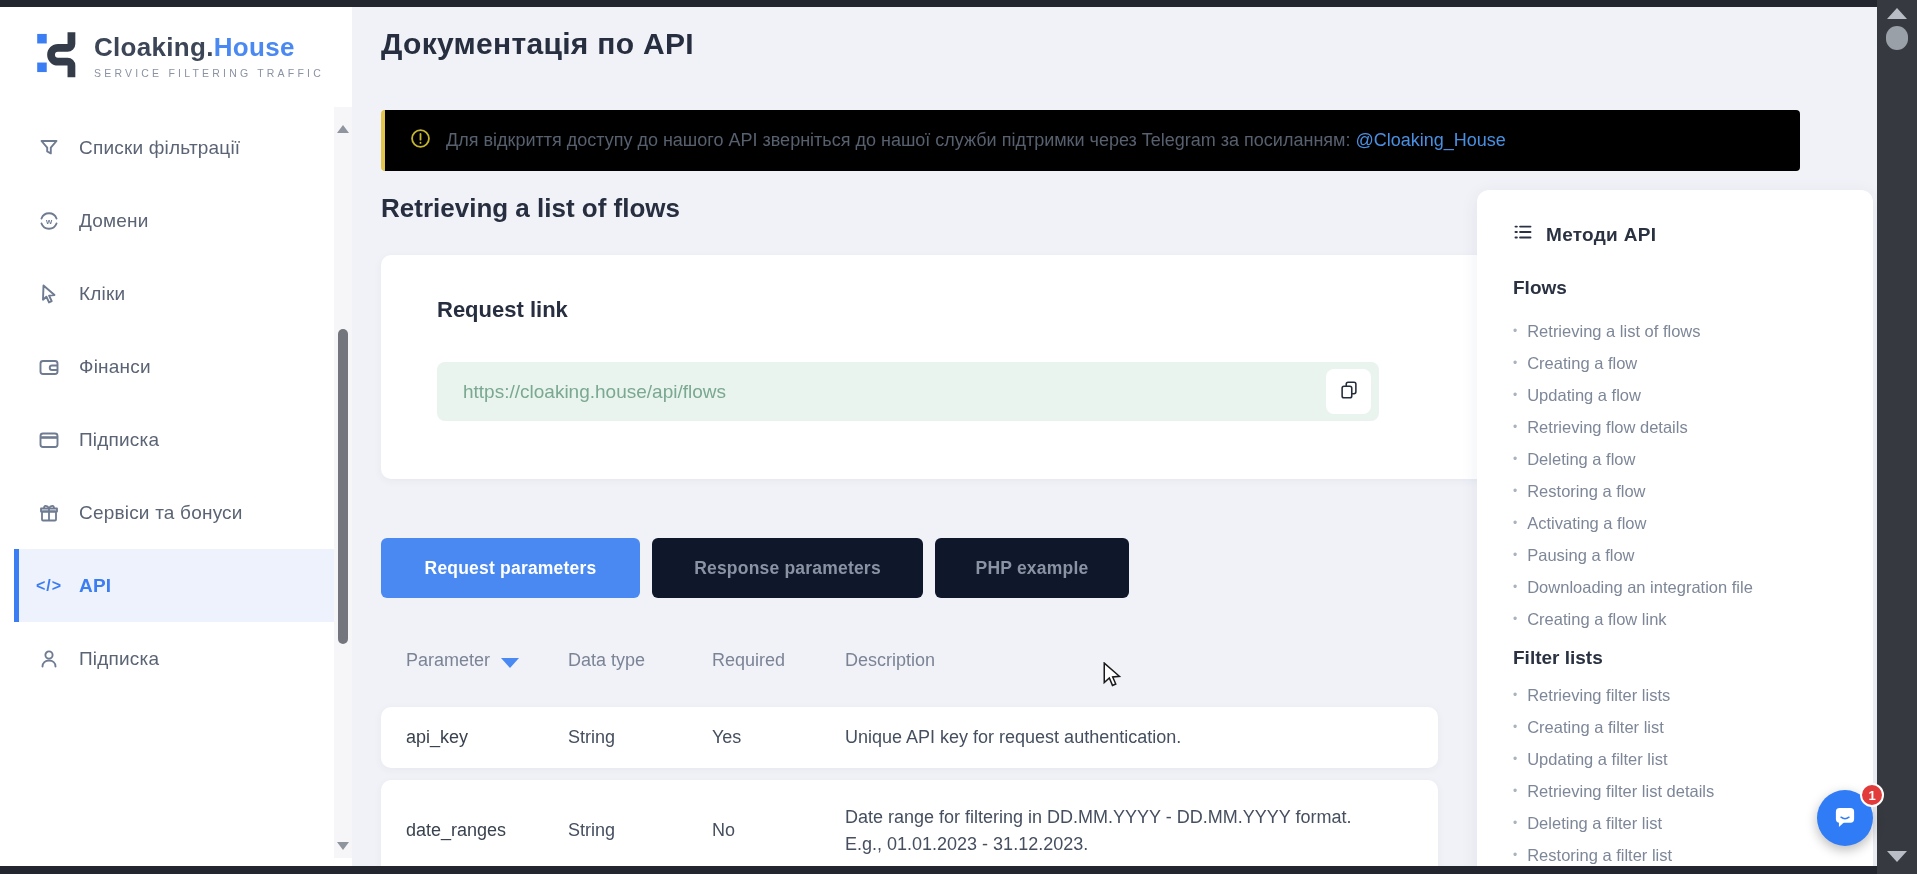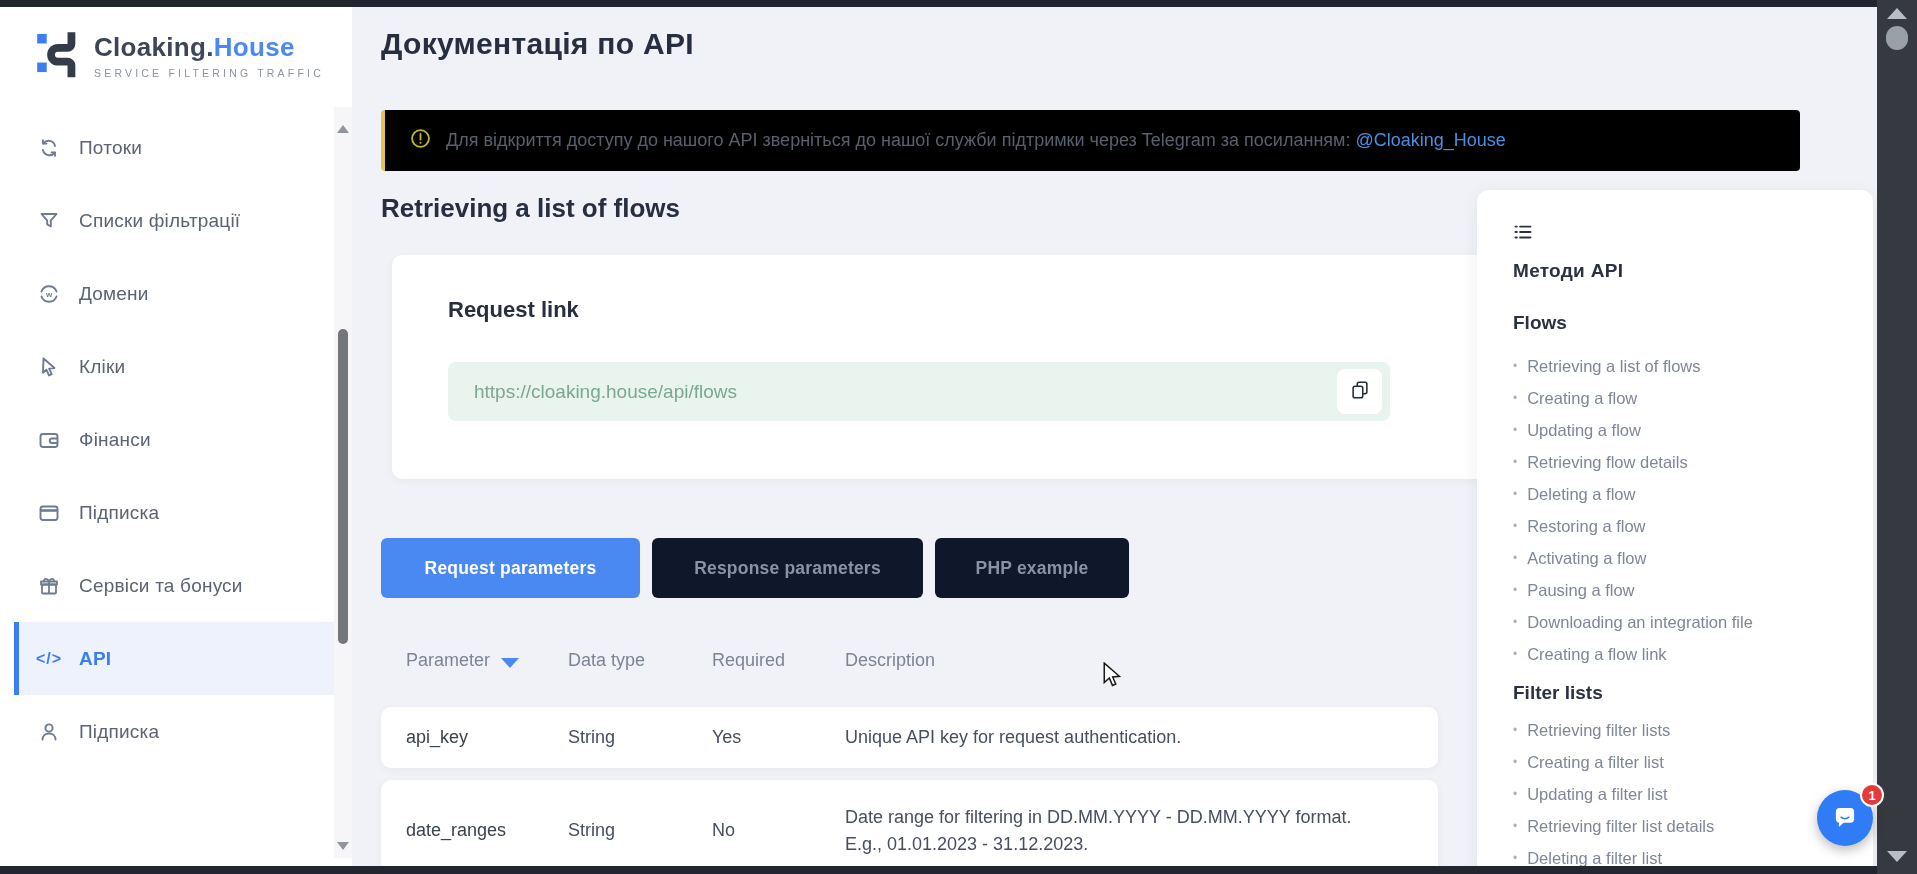--- a/index.html
+++ b/index.html
@@ -41,21 +41,21 @@
   .page-title { position:absolute; left:29px; top:20px; font-size:30px; font-weight:700; color:#262e3f; letter-spacing:.3px; }
 
   .banner { position:absolute; left:29px; top:103px; width:1419px; height:61px; background:#000000;
             border-left:4px solid #e3c54e; border-radius:4px; display:flex; align-items:center; padding-left:24px; }
   .banner-text { margin-left:14px; font-size:18px; color:#57606e; }
   .banner-link { color:#4a90e2; text-decoration:none; cursor:pointer; }
 
   .section-heading { position:absolute; left:29px; top:186px; font-size:26px; font-weight:700; color:#262e3f; }
 
   .card { background:#fff; border-radius:10px; box-shadow:0 2px 8px rgba(40,60,120,.05); }
-  .request-card { position:absolute; left:40px; top:248px; width:1214px; height:224px; }
+  .request-card { position:absolute; left:29px; top:248px; width:1214px; height:224px; }
   .request-title { position:absolute; left:56px; top:42px; font-size:22px; font-weight:700; color:#262e3f; }
   .url-box { position:absolute; left:56px; top:107px; width:942px; height:59px; background:#e9f4ee; border-radius:8px;
              display:flex; align-items:center; padding:0 8px 0 26px; }
   .url-text { font-size:19px; color:#7aa890; flex:1; }
   .copy-btn { width:45px; height:45px; background:#fff; border:none; border-radius:8px; cursor:pointer;
               display:flex; align-items:center; justify-content:center; }
 
   .tabs { position:absolute; left:29px; top:531px; display:flex; gap:12px; }
   .tab { height:60px; border:none; border-radius:6px; background:#0f172a; color:#8a93a4;
          font-family:inherit; font-size:17.5px; font-weight:600; cursor:pointer; letter-spacing:.2px; }
@@ -69,21 +69,21 @@
   .th-wrap { display:inline-block; width:82px; line-height:1.45; }
   .trow { position:absolute; left:29px; width:1057px; font-size:18px; color:#454f5f; }
   .trow .c-param { color:#39424f; }
   .row1 { top:700px; height:61px; }
   .row2 { top:773px; height:101px; }
   .c-desc { max-width:520px; line-height:1.45; }
 
   
   .methods-panel { position:absolute; left:1477px; top:190px; width:396px; height:690px; background:#fff;
                    border-radius:12px; box-shadow:0 4px 18px rgba(40,60,120,.08); z-index:20; padding:32px 20px 0 36px; }
-  .mp-title-row { display:flex; align-items:flex-start; gap:13px; color:#2a3242; font-size:19px; font-weight:700; letter-spacing:.3px;flex-direction:column; }
+  .mp-title-row { display:flex; align-items:center; gap:13px; color:#2a3242; font-size:19px; font-weight:700; letter-spacing:.3px; }
   .mp-heading { margin-top:30px; font-size:19px; font-weight:700; color:#2a3242; }
   .mp-heading.second { margin-top:12px; }
   .mp-list { margin-top:16px; }
   .mp-list.second { margin-top:10px; }
   .mp-item { height:32px; display:flex; align-items:center; font-size:16.5px; color:#7d8798; cursor:pointer; white-space:nowrap; }
   .mp-item .dot { color:#aab2bf; margin-right:10px; font-size:12px; }
 
   
   .chat { position:absolute; left:1817px; top:790px; width:56px; height:56px; border-radius:50%; background:#2f7cf6;
           z-index:70; cursor:pointer; box-shadow:0 4px 12px rgba(0,0,0,.28); display:flex; align-items:center; justify-content:center; }
@@ -108,31 +108,20 @@
       </span>
       <span class="logo-text">
         <div class="brand"><span>Cloaking.</span><span class="accent">House</span></div>
         <div class="tagline">SERVICE FILTERING TRAFFIC</div>
       </span>
     </div>
 
     <div class="nav">
       <div class="nav-item">
         <span class="nav-icon">
-          <svg width="24" height="24" viewBox="0 0 24 24" fill="none" stroke="#6e7b90" stroke-width="1.9" stroke-linecap="round" stroke-linejoin="round">
-            <path d="M18 10a6.5 6.5 0 0 0-11.6-2.6"></path>
-              <path d="M6 4.2v3.4h3.4"></path>
-            <path d="M6 14a6.5 6.5 0 0 0 11.6 2.6"></path>
-              <path d="M18 19.8v-3.4h-3.4"></path>
-          </svg>
-          </span>
-        <span class="nav-label">Потоки</span>
-      </div>
-      <div class="nav-item">
-        <span class="nav-icon">
           <svg width="24" height="24" viewBox="0 0 24 24" fill="none" stroke="#6e7b90" stroke-width="1.9" stroke-linejoin="round">
             <path d="M4.5 5h15l-5.7 6.6v5.8l-3.6-1.9v-3.9z"></path>
           </svg>
           </span>
         <span class="nav-label">Списки фільтрації</span>
       </div>
       <div class="nav-item">
         <span class="nav-icon">
           <svg width="24" height="24" viewBox="0 0 24 24" fill="none" stroke="#6e7b90" stroke-width="1.9" stroke-linecap="round">
             <path d="M4.5 9.5a8 8 0 0 1 15 0"></path>

